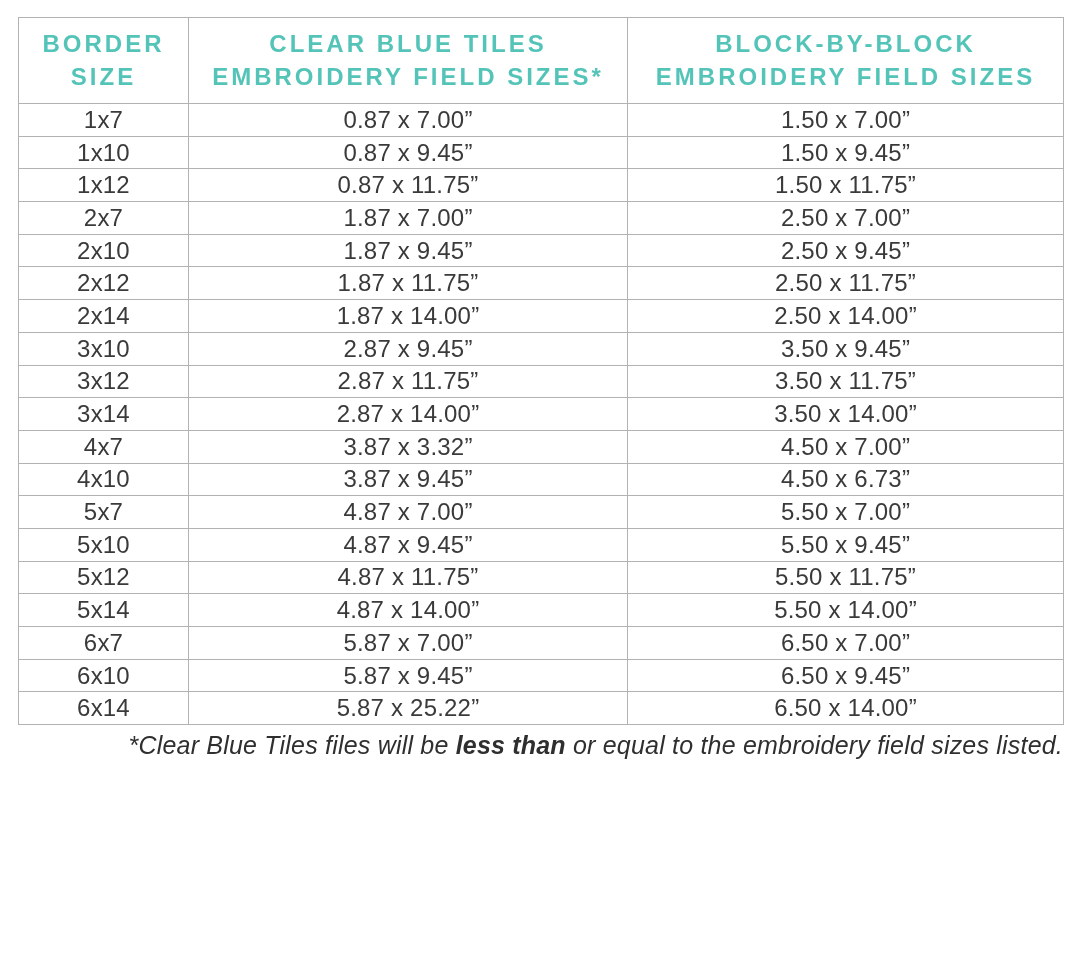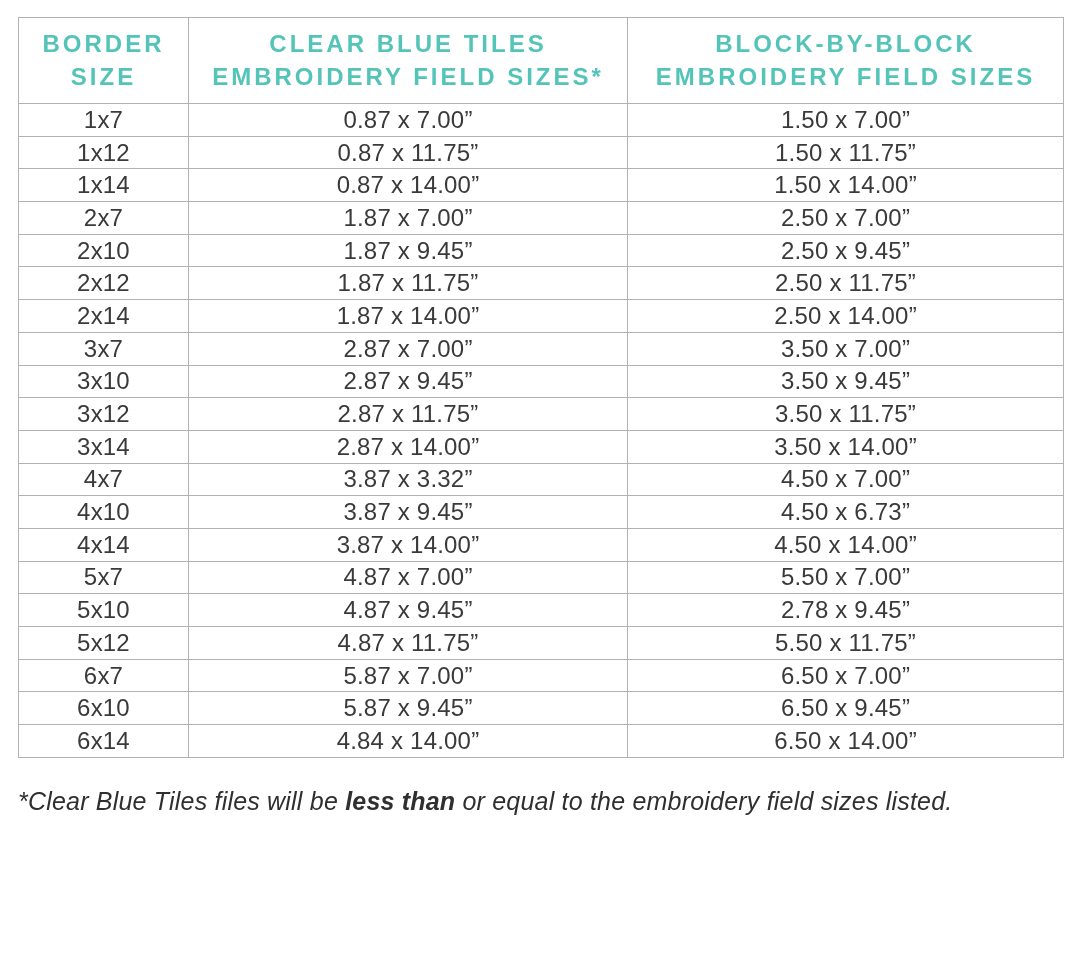--- a/index.html
+++ b/index.html
@@ -39,23 +39,23 @@
   }
   td.data-cell {
     height: 32.7px;
     color: #3a3a3a;
     font-size: 24px;
     font-weight: 400;
     letter-spacing: 0.2px;
     line-height: 1;
   }
   .footnote {
-    margin-top: 29px;
+    margin-top: 6px;
     width: 1045px;
-    text-align: left;
+    text-align: right;
     font-style: italic;
     font-size: 25px;
     color: #2f2f2f;
     letter-spacing: 0.2px;
   }
   .footnote .bold { font-weight: 700; }
 </style>
 </head>
 <body>
 
@@ -78,53 +78,48 @@
       </tr>
     </thead>
     <tbody id="table-body">
 
     <tr>
           <td class="data-cell">1x7</td>
           <td class="data-cell">0.87 x 7.00”</td>
           <td class="data-cell">1.50 x 7.00”</td>
         </tr>
         <tr>
+          <td class="data-cell">1x10</td>
+          <td class="data-cell">0.87 x 9.45”</td>
+          <td class="data-cell">1.50 x 9.45”</td>
+        </tr>
+        <tr>
           <td class="data-cell">1x12</td>
           <td class="data-cell">0.87 x 11.75”</td>
           <td class="data-cell">1.50 x 11.75”</td>
-        </tr>
-        <tr>
-          <td class="data-cell">1x14</td>
-          <td class="data-cell">0.87 x 14.00”</td>
-          <td class="data-cell">1.50 x 14.00”</td>
         </tr>
         <tr>
           <td class="data-cell">2x7</td>
           <td class="data-cell">1.87 x 7.00”</td>
           <td class="data-cell">2.50 x 7.00”</td>
         </tr>
         <tr>
           <td class="data-cell">2x10</td>
           <td class="data-cell">1.87 x 9.45”</td>
           <td class="data-cell">2.50 x 9.45”</td>
         </tr>
         <tr>
           <td class="data-cell">2x12</td>
           <td class="data-cell">1.87 x 11.75”</td>
           <td class="data-cell">2.50 x 11.75”</td>
         </tr>
         <tr>
           <td class="data-cell">2x14</td>
           <td class="data-cell">1.87 x 14.00”</td>
           <td class="data-cell">2.50 x 14.00”</td>
-        </tr>
-        <tr>
-          <td class="data-cell">3x7</td>
-          <td class="data-cell">2.87 x 7.00”</td>
-          <td class="data-cell">3.50 x 7.00”</td>
         </tr>
         <tr>
           <td class="data-cell">3x10</td>
           <td class="data-cell">2.87 x 9.45”</td>
           <td class="data-cell">3.50 x 9.45”</td>
         </tr>
         <tr>
           <td class="data-cell">3x12</td>
           <td class="data-cell">2.87 x 11.75”</td>
           <td class="data-cell">3.50 x 11.75”</td>
@@ -138,52 +133,52 @@
           <td class="data-cell">4x7</td>
           <td class="data-cell">3.87 x 3.32”</td>
           <td class="data-cell">4.50 x 7.00”</td>
         </tr>
         <tr>
           <td class="data-cell">4x10</td>
           <td class="data-cell">3.87 x 9.45”</td>
           <td class="data-cell">4.50 x 6.73”</td>
         </tr>
         <tr>
-          <td class="data-cell">4x14</td>
-          <td class="data-cell">3.87 x 14.00”</td>
-          <td class="data-cell">4.50 x 14.00”</td>
-        </tr>
-        <tr>
           <td class="data-cell">5x7</td>
           <td class="data-cell">4.87 x 7.00”</td>
           <td class="data-cell">5.50 x 7.00”</td>
         </tr>
         <tr>
           <td class="data-cell">5x10</td>
           <td class="data-cell">4.87 x 9.45”</td>
-          <td class="data-cell">2.78 x 9.45”</td>
+          <td class="data-cell">5.50 x 9.45”</td>
         </tr>
         <tr>
           <td class="data-cell">5x12</td>
           <td class="data-cell">4.87 x 11.75”</td>
           <td class="data-cell">5.50 x 11.75”</td>
+        </tr>
+        <tr>
+          <td class="data-cell">5x14</td>
+          <td class="data-cell">4.87 x 14.00”</td>
+          <td class="data-cell">5.50 x 14.00”</td>
         </tr>
         <tr>
           <td class="data-cell">6x7</td>
           <td class="data-cell">5.87 x 7.00”</td>
           <td class="data-cell">6.50 x 7.00”</td>
         </tr>
         <tr>
           <td class="data-cell">6x10</td>
           <td class="data-cell">5.87 x 9.45”</td>
           <td class="data-cell">6.50 x 9.45”</td>
         </tr>
         <tr>
           <td class="data-cell">6x14</td>
-          <td class="data-cell">4.84 x 14.00”</td>
+          <td class="data-cell">5.87 x 25.22”</td>
           <td class="data-cell">6.50 x 14.00”</td>
         </tr>
       </tbody>
   </table>
 
   <p class="footnote"><span>*Clear Blue Tiles files will be </span><span class="bold">less than</span><span> or equal to the embroidery field sizes listed.</span></p>
 
 </div>
 
 </body></html>

